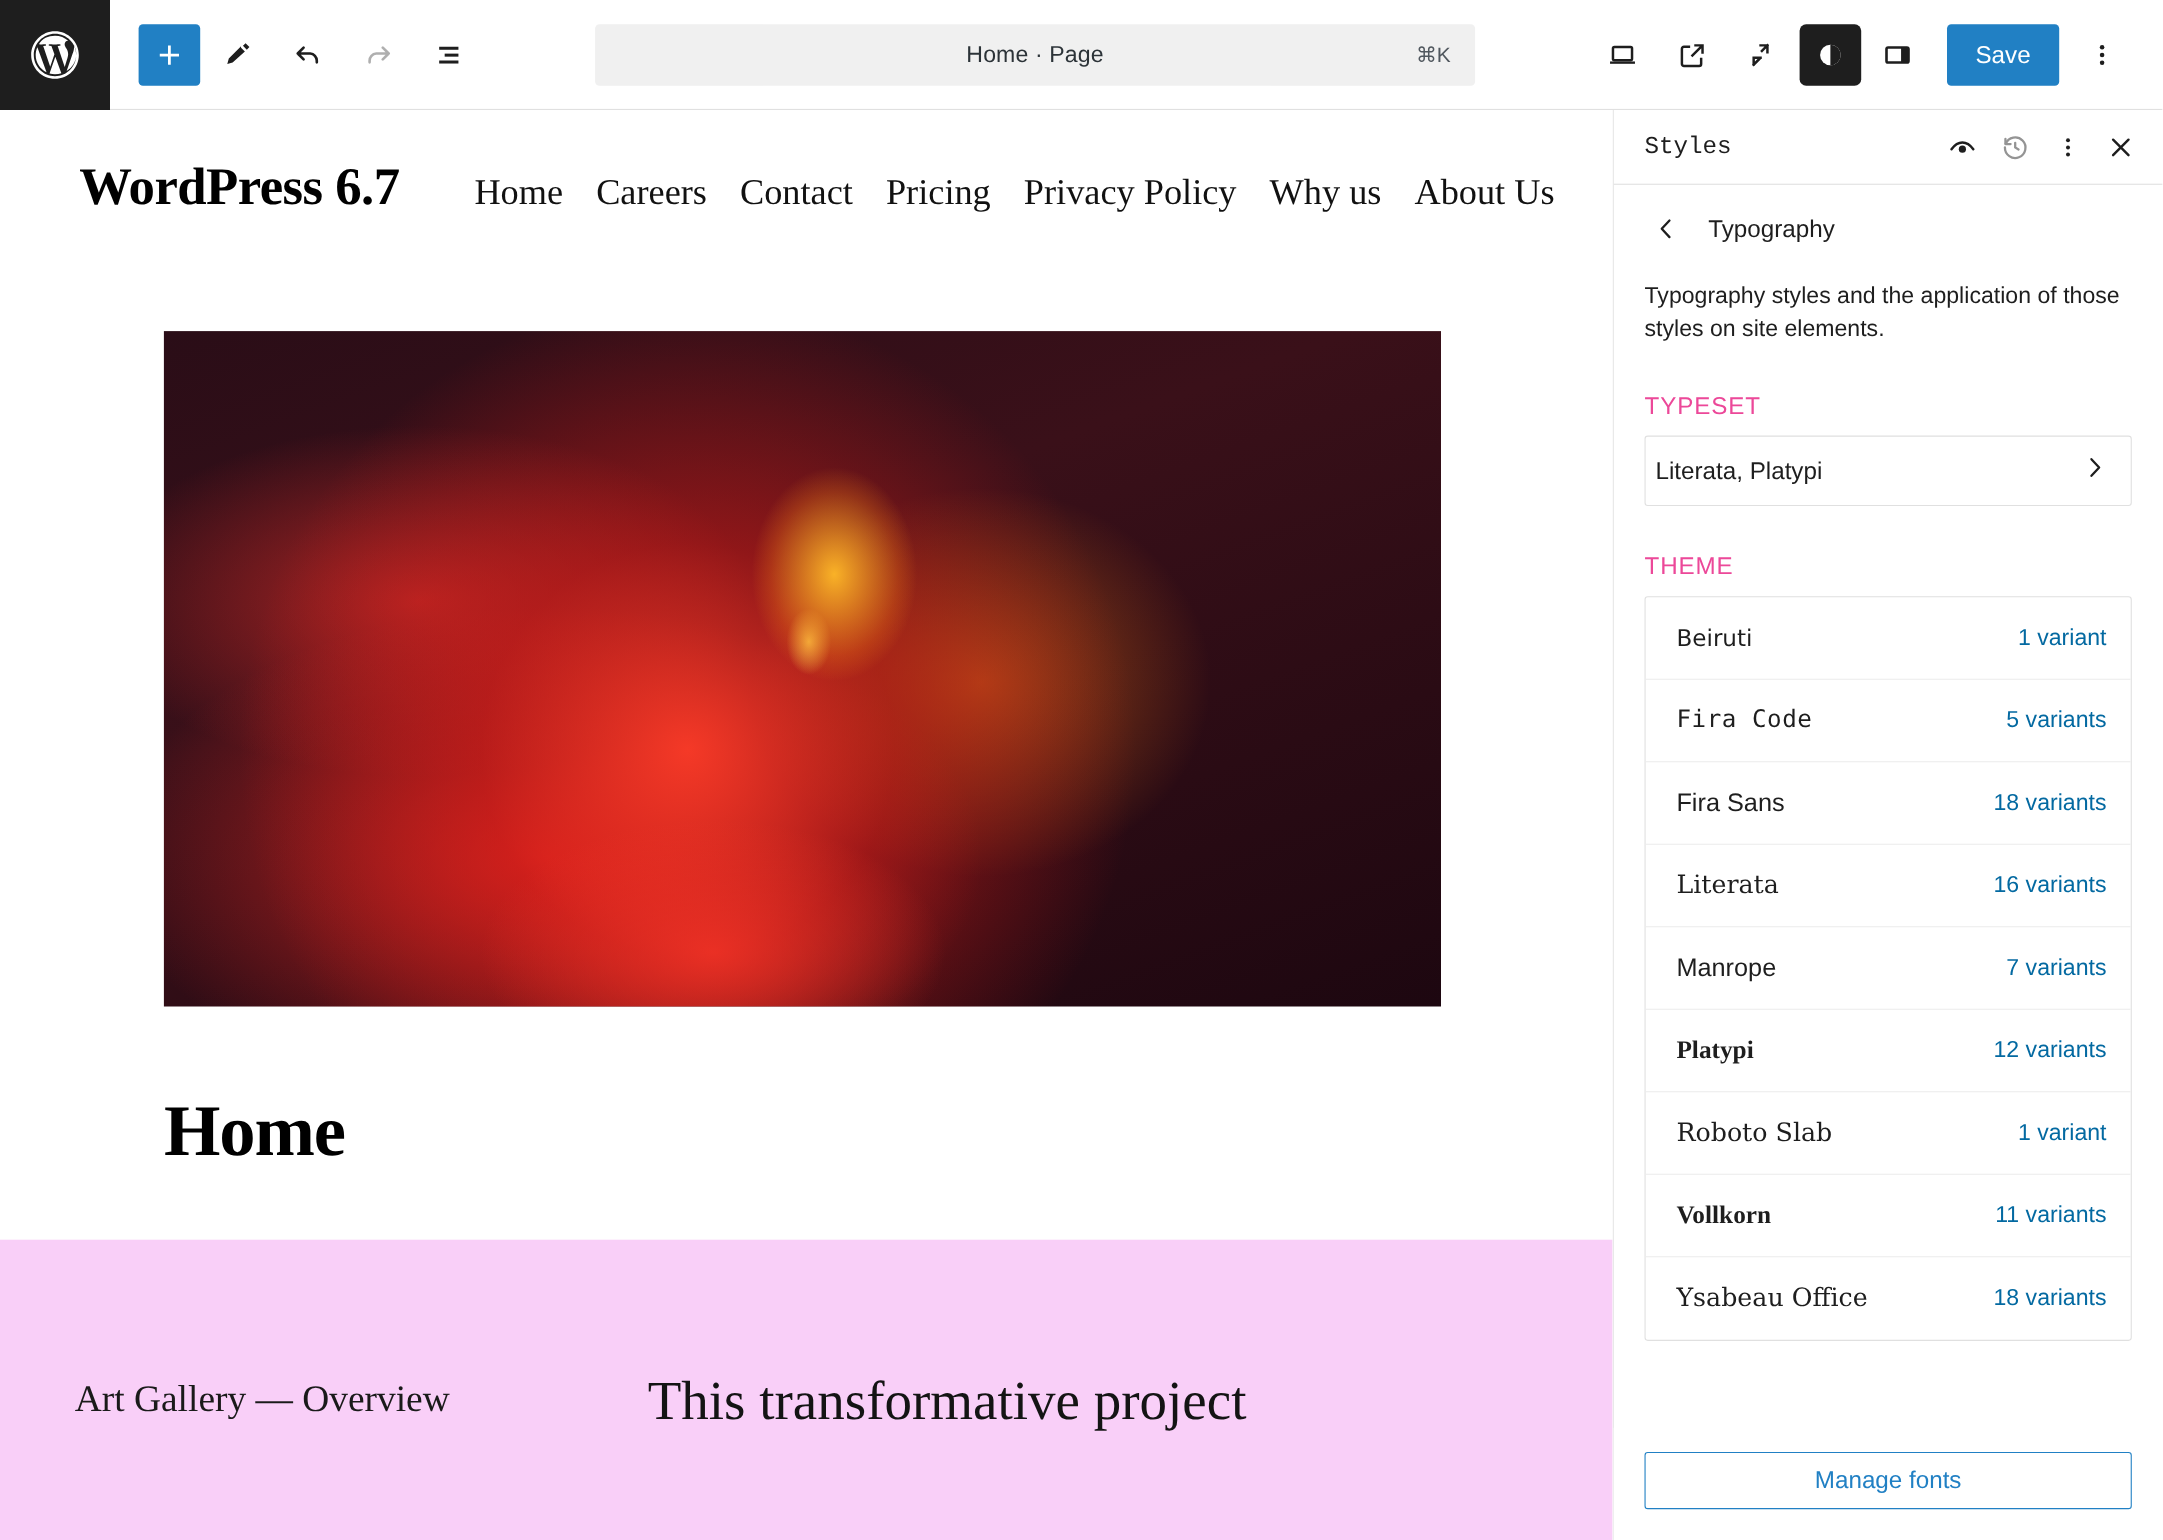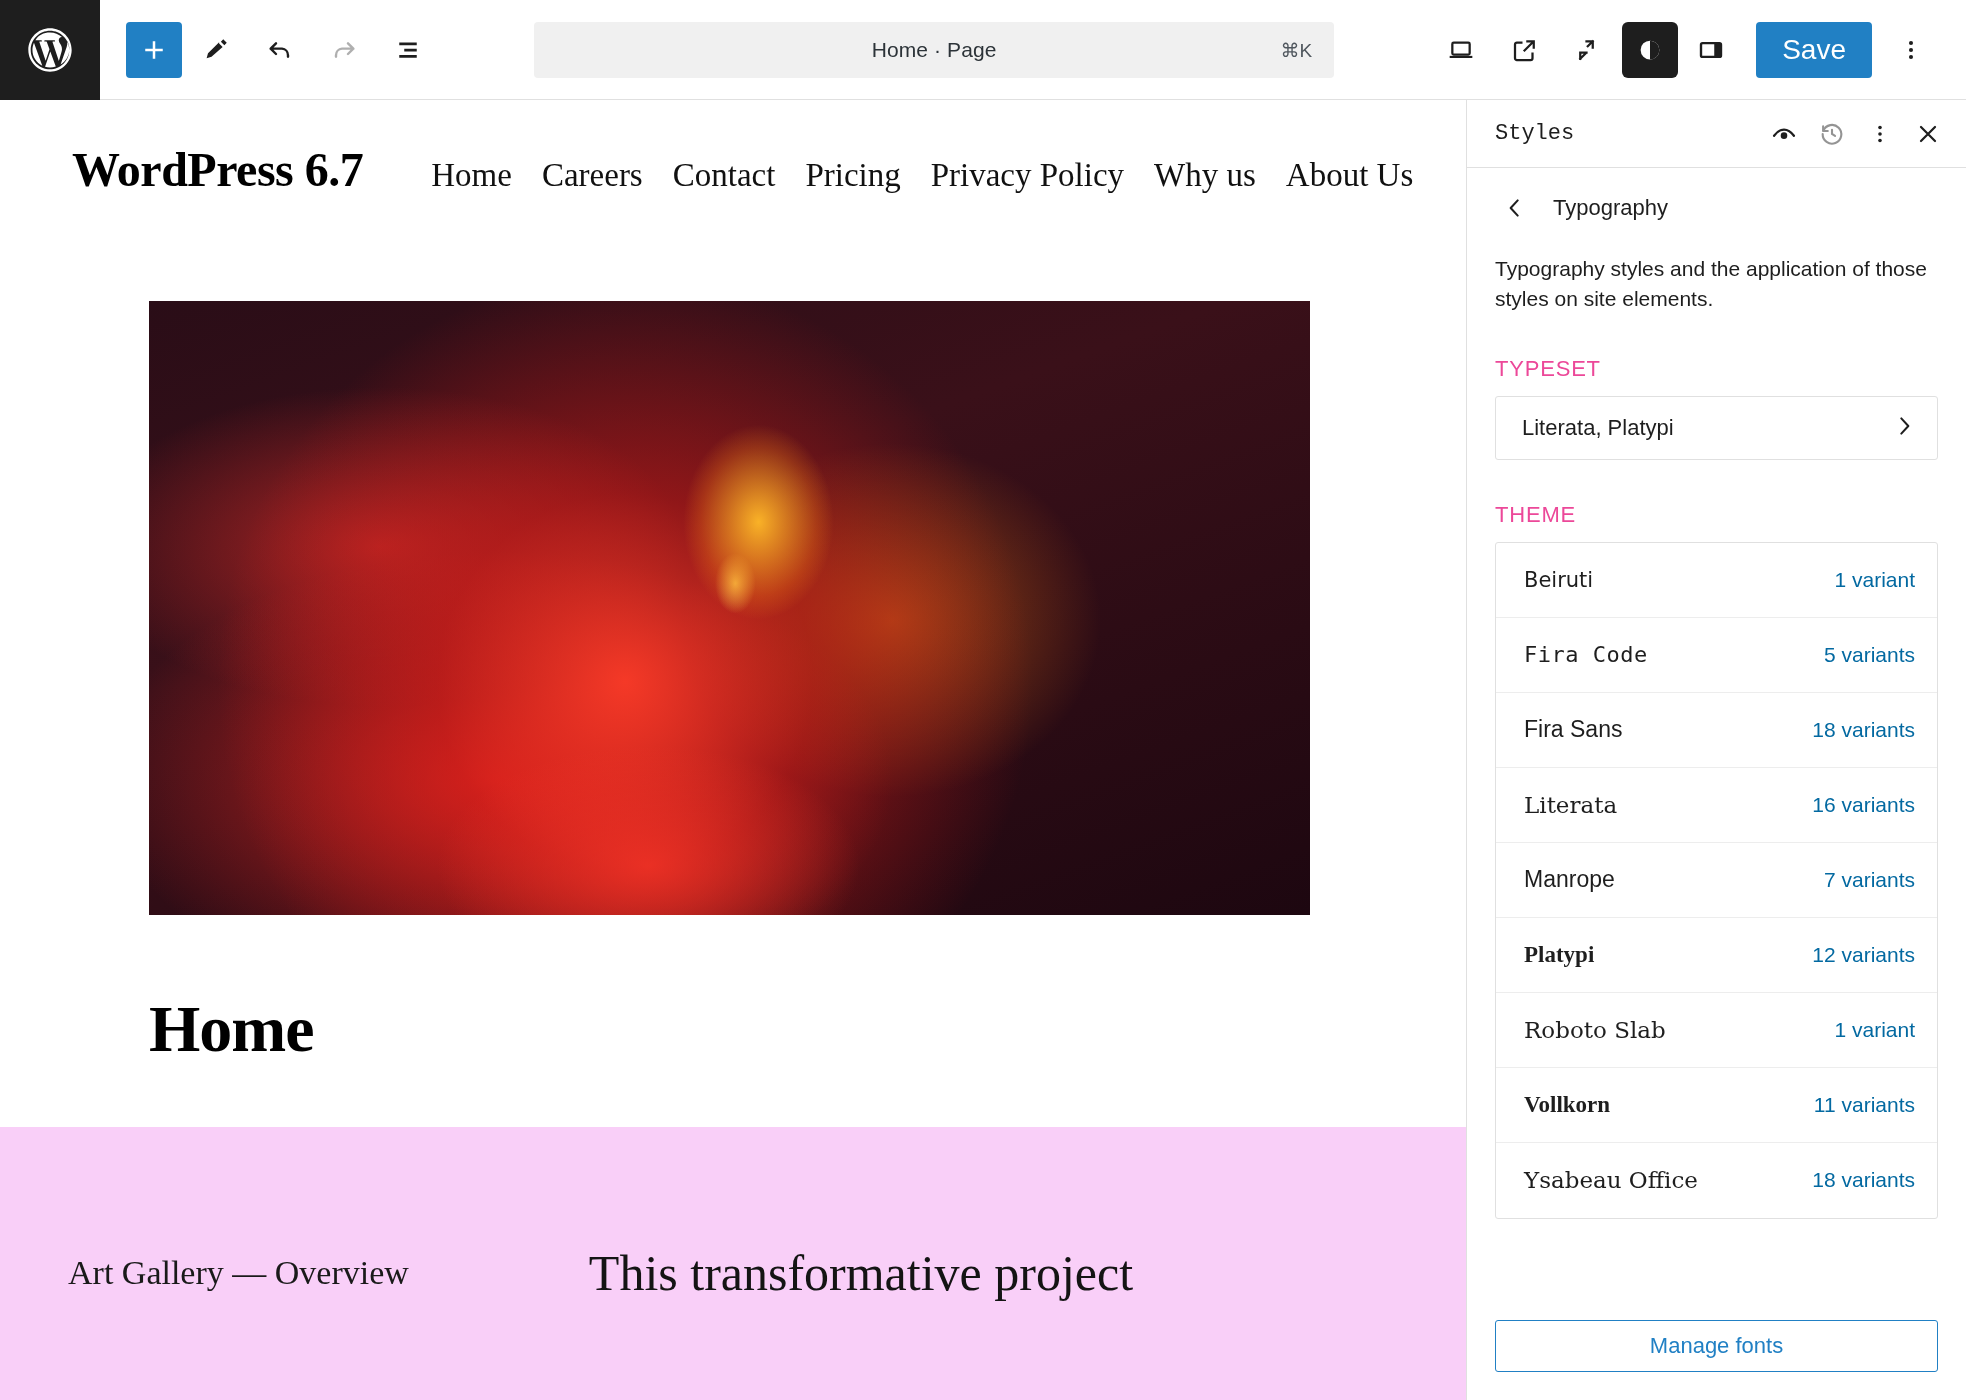--- a/index.html
+++ b/index.html
@@ -50,21 +50,21 @@
   }
 
   .tb-right { display: flex; align-items: center; gap: 2px; padding-right: 24px; }
   .tb-right .tb-btn { width: 62px; height: 62px; }
   .tb-btn.active-dark {
     background: #1e1e1e; border-radius: 6px; width: 56px; height: 56px;
   }
   .save-btn {
     background: #2180c4; color: #fff; border: none;
     height: 56px; padding: 0 26px; border-radius: 4px;
-    font-size: 28px; font-family: "Liberation Sans", sans-serif;
+    font-size: 22px; font-family: "Liberation Sans", sans-serif;
     cursor: pointer; margin: 0 6px 0 12px;
   }
 
   
   .body-split { flex: 1 1 auto; display: flex; min-height: 0; }
 
   
   .canvas {
     flex: 1 1 auto; position: relative; overflow: hidden;
     background: #ffffff;
@@ -161,21 +161,21 @@
     font-size: 21px; line-height: 1.42; color: #1e1e1e;
     margin-top: 6px;
   }
   .sp-section-label {
     font-size: 22px; letter-spacing: .8px; color: #ec4899;
     text-transform: uppercase; margin-top: 42px; margin-bottom: 14px;
   }
 
   .typeset-row {
     height: 64px; border: 1px solid #e0e0e0; border-radius: 3px;
-    display: flex; align-items: center; padding: 0 20px 0 26px;
+    display: flex; align-items: center; padding: 0 20px 0 9px;
     cursor: pointer; background: #fff;
   }
   .typeset-name { flex: 1 1 auto; font-size: 22px; color: #1e1e1e; }
 
   .font-list {
     border: 1px solid #e0e0e0; border-radius: 3px; background: #fff;
     margin-top: 2px;
   }
   .font-row {
     height: 75px; display: flex; align-items: center;

